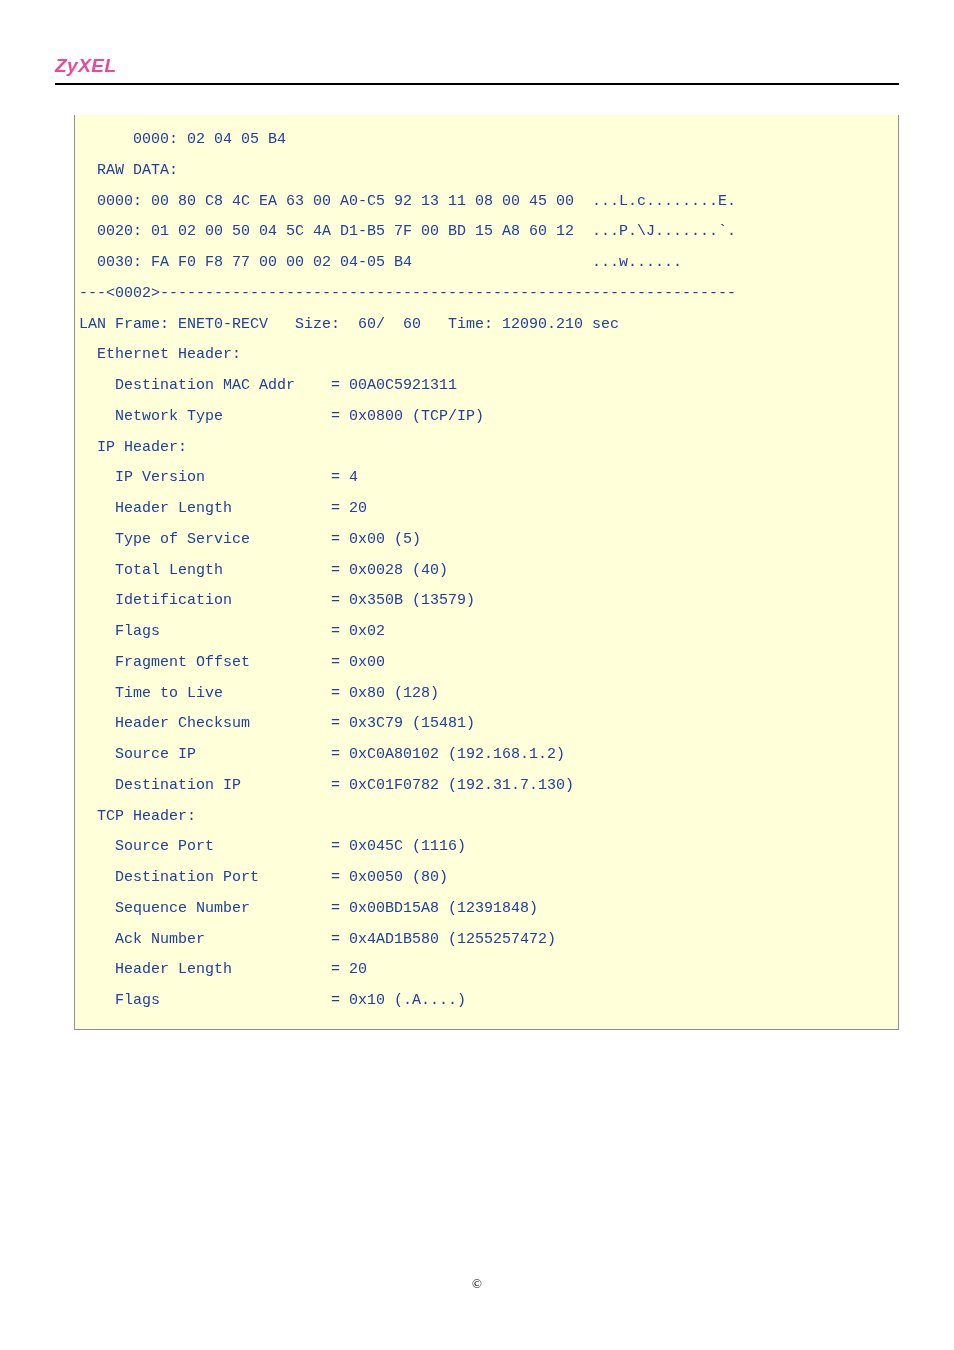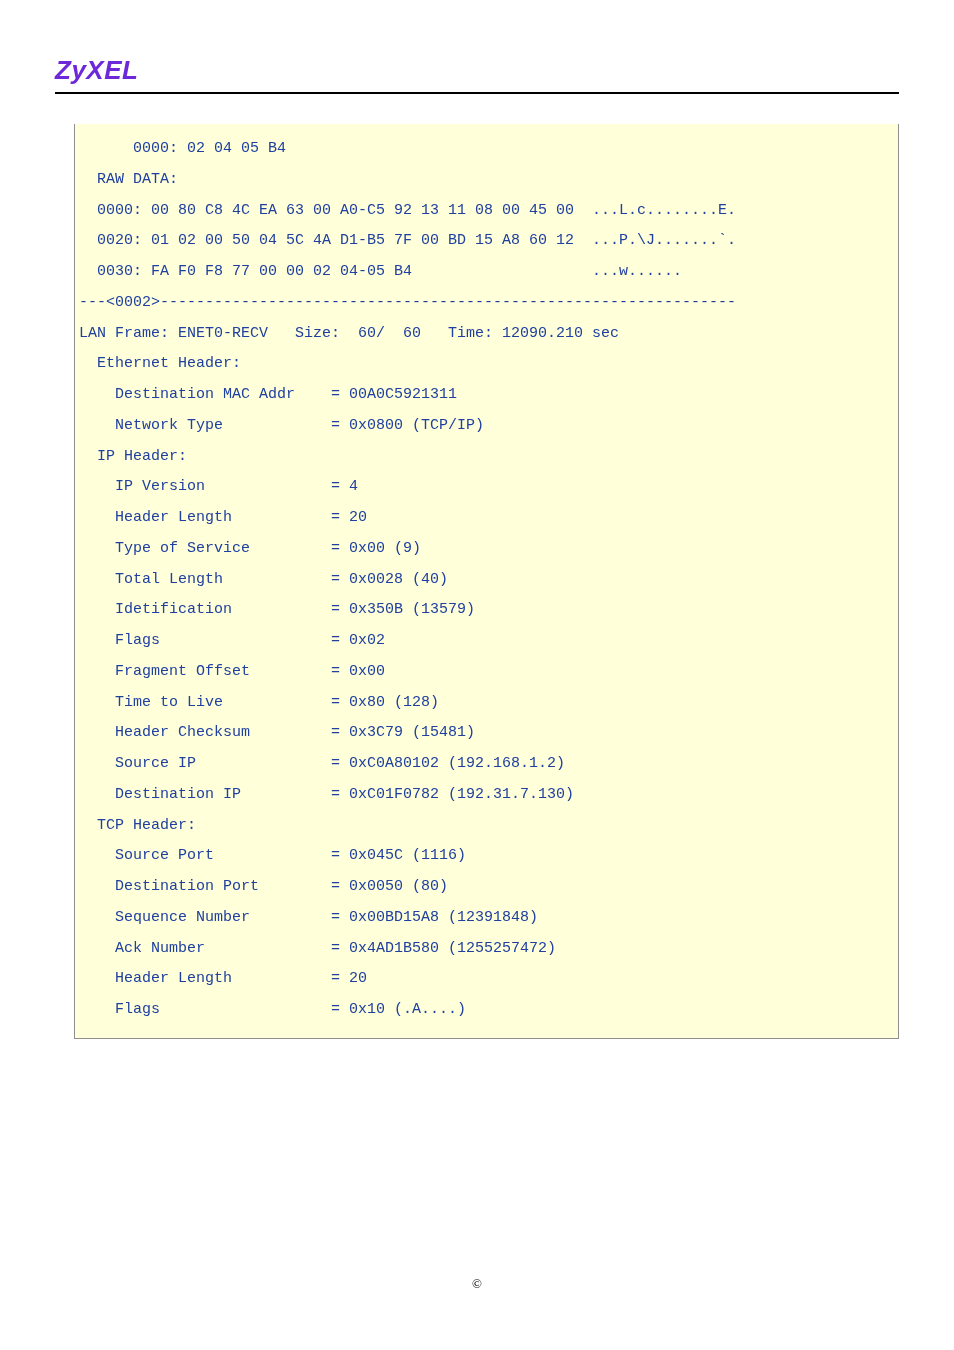--- a/index.html
+++ b/index.html
@@ -15,23 +15,23 @@
     position: relative;
     background: #fff;
   }
   .header {
     padding: 55px 55px 0 55px;
   }
   .logo {
     font-family: Arial, Helvetica, sans-serif;
     font-weight: 900;
     font-style: italic;
-    font-size: 26px;
+    font-size: 19px;
     letter-spacing: 0.5px;
-    color: #6d28d9;
+    color: #ec4899;
     margin-bottom: 6px;
   }
   .rule {
     border: none;
     border-top: 2px solid #000;
     margin: 0;
   }
   .codebox {
     margin: 30px 55px 0 74px;
     background: #FFFFD9;
@@ -77,21 +77,21 @@
 <div class="mono">---&lt;0002&gt;----------------------------------------------------------------</div>
 <div class="mono">LAN Frame: ENET0-RECV   Size:  60/  60   Time: 12090.210 sec</div>
 <div class="mono"></div>
 <div class="mono">  Ethernet Header:</div>
 <div class="mono">    Destination MAC Addr    = 00A0C5921311</div>
 <div class="mono">    Network Type            = 0x0800 (TCP/IP)</div>
 <div class="mono"></div>
 <div class="mono">  IP Header:</div>
 <div class="mono">    IP Version              = 4</div>
 <div class="mono">    Header Length           = 20</div>
-<div class="mono">    Type of Service         = 0x00 (9)</div>
+<div class="mono">    Type of Service         = 0x00 (5)</div>
 <div class="mono">    Total Length            = 0x0028 (40)</div>
 <div class="mono">    Idetification           = 0x350B (13579)</div>
 <div class="mono">    Flags                   = 0x02</div>
 <div class="mono">    Fragment Offset         = 0x00</div>
 <div class="mono">    Time to Live            = 0x80 (128)</div>
 <div class="mono">    Header Checksum         = 0x3C79 (15481)</div>
 <div class="mono">    Source IP               = 0xC0A80102 (192.168.1.2)</div>
 <div class="mono">    Destination IP          = 0xC01F0782 (192.31.7.130)</div>
 <div class="mono"></div>
 <div class="mono">  TCP Header:</div>

